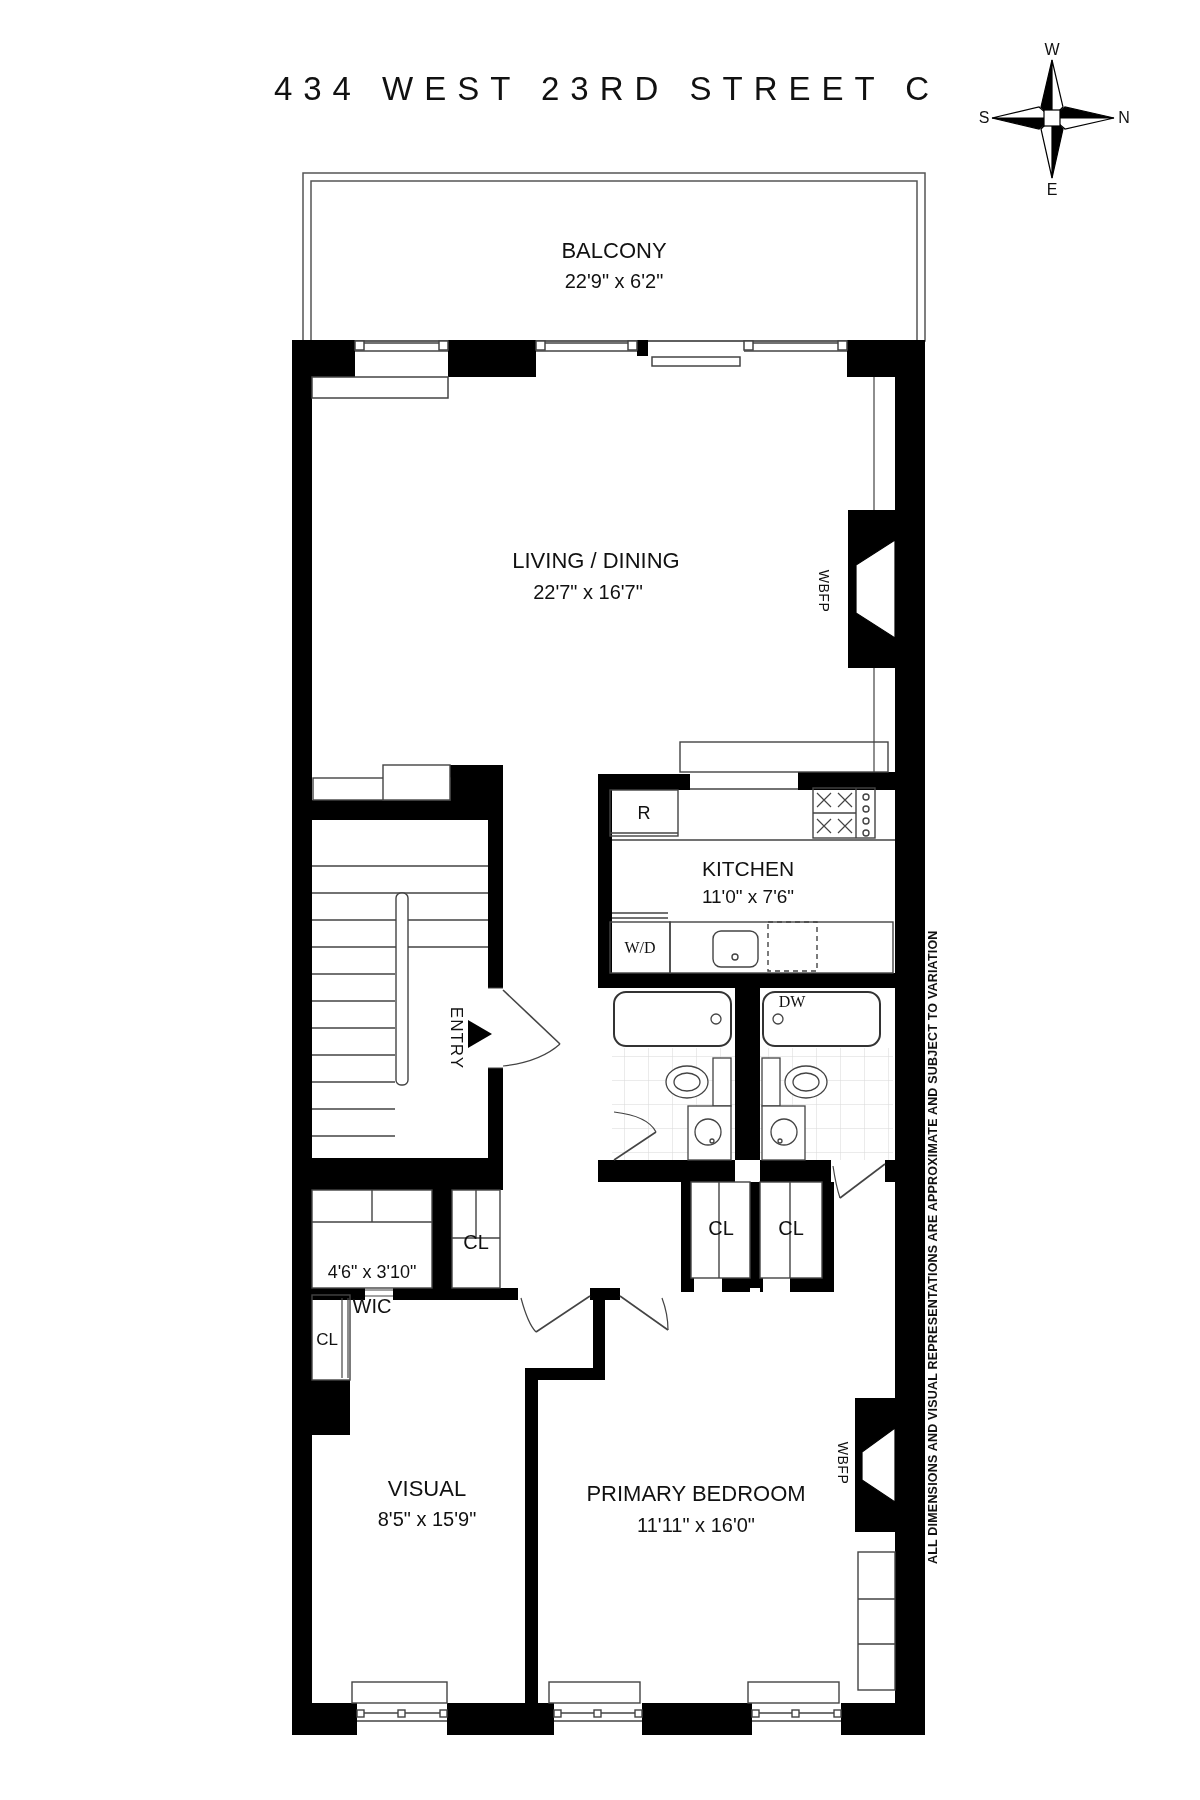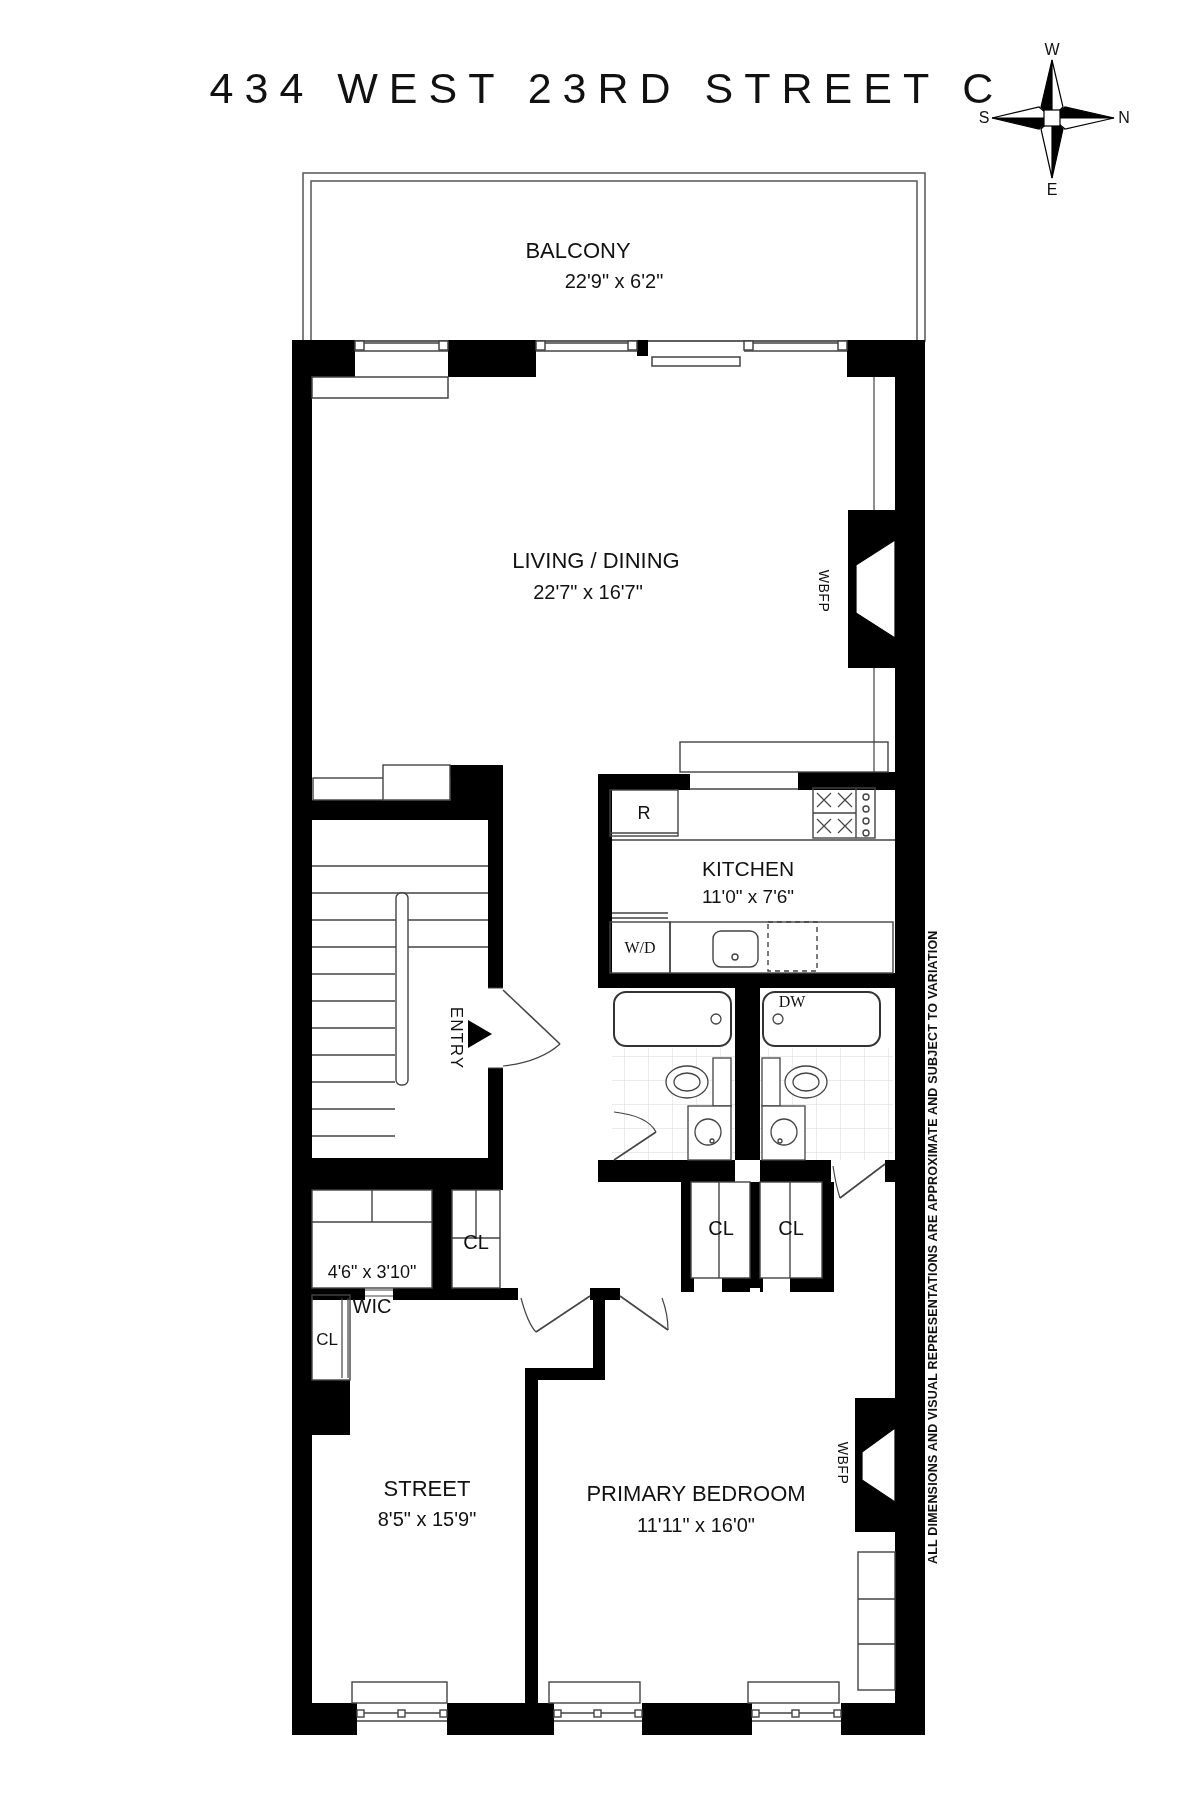--- a/index.html
+++ b/index.html
@@ -2,21 +2,21 @@
 <html><head>
 <meta charset="utf-8">
 <style>
   html,body{margin:0;padding:0;background:#ffffff;}
   .page{position:relative;width:1200px;height:1800px;background:#ffffff;overflow:hidden;
         font-family:"Liberation Sans", sans-serif;color:#111111;}
   svg{position:absolute;left:0;top:0;}
   .lbl{position:absolute;transform:translate(-50%,-50%);white-space:nowrap;text-align:center;
        color:#111111;line-height:1;}
   .rot90{transform:translate(-50%,-50%) rotate(90deg);}
-  .title{font-size:43px;letter-spacing:11px;font-weight:400;}
+  .title{font-size:33px;letter-spacing:11px;font-weight:400;}
   .room{font-size:22px;}
   .dims{font-size:20px;}
   .small{font-size:18px;}
   .tiny{font-size:16px;font-family:Liberation Serif, serif;}
   .fp{font-size:14px;letter-spacing:0.5px;}
   .compass-letter{font-size:16px;}
   .disclaimer{position:absolute;left:926px;top:1564px;width:440px;transform-origin:0 0;
       transform:rotate(-90deg);font-size:12.5px;font-weight:700;letter-spacing:0.2px;white-space:nowrap;}
 </style>
 </head>
@@ -246,21 +246,21 @@
     </g>
   </svg>
 
   <div class="lbl title" style="left:607px;top:88px;">434 WEST 23RD STREET C</div>
 
   <div class="lbl compass-letter" style="left:1052px;top:50px;">W</div>
   <div class="lbl compass-letter" style="left:984px;top:118px;">S</div>
   <div class="lbl compass-letter" style="left:1124px;top:118px;">N</div>
   <div class="lbl compass-letter" style="left:1052px;top:190px;">E</div>
 
-  <div class="lbl room" style="left:578px;top:251px;">BALCONY</div>
+  <div class="lbl room" style="left:614px;top:251px;">BALCONY</div>
   <div class="lbl dims" style="left:614px;top:281px;">22'9" x 6'2"</div>
 
   <div class="lbl room" style="left:596px;top:561px;">LIVING / DINING</div>
   <div class="lbl dims" style="left:588px;top:592px;">22'7" x 16'7"</div>
 
   <div class="lbl room" style="left:748px;top:868px;font-size:21px;text-align:center;">KITCHEN</div>
   <div class="lbl dims" style="left:748px;top:896px;font-size:19px;">11'0" x 7'6"</div>
 
   <div class="lbl small" style="left:644px;top:813px;">R</div>
   <div class="lbl tiny" style="left:640px;top:948px;">W/D</div>
@@ -271,20 +271,20 @@
   <div class="lbl fp rot90" style="left:843px;top:1463px;">WBFP</div>
 
   <div class="lbl" style="left:372px;top:1306px;font-size:20px;">WIC</div>
   <div class="lbl" style="left:372px;top:1272px;font-size:18px;">4'6" x 3'10"</div>
 
   <div class="lbl" style="left:476px;top:1242px;font-size:20px;">CL</div>
   <div class="lbl" style="left:721px;top:1228px;font-size:20px;">CL</div>
   <div class="lbl" style="left:791px;top:1228px;font-size:20px;">CL</div>
   <div class="lbl" style="left:327px;top:1339px;font-size:17px;">CL</div>
 
-  <div class="lbl room" style="left:427px;top:1489px;">STREET</div>
+  <div class="lbl room" style="left:427px;top:1489px;">VISUAL</div>
   <div class="lbl dims" style="left:427px;top:1519px;">8'5" x 15'9"</div>
 
   <div class="lbl room" style="left:696px;top:1494px;">PRIMARY BEDROOM</div>
   <div class="lbl dims" style="left:696px;top:1525px;">11'11" x 16'0"</div>
 
   <div class="disclaimer">ALL DIMENSIONS AND VISUAL REPRESENTATIONS ARE APPROXIMATE AND SUBJECT TO VARIATION</div>
 </div>
 
 </body></html>

